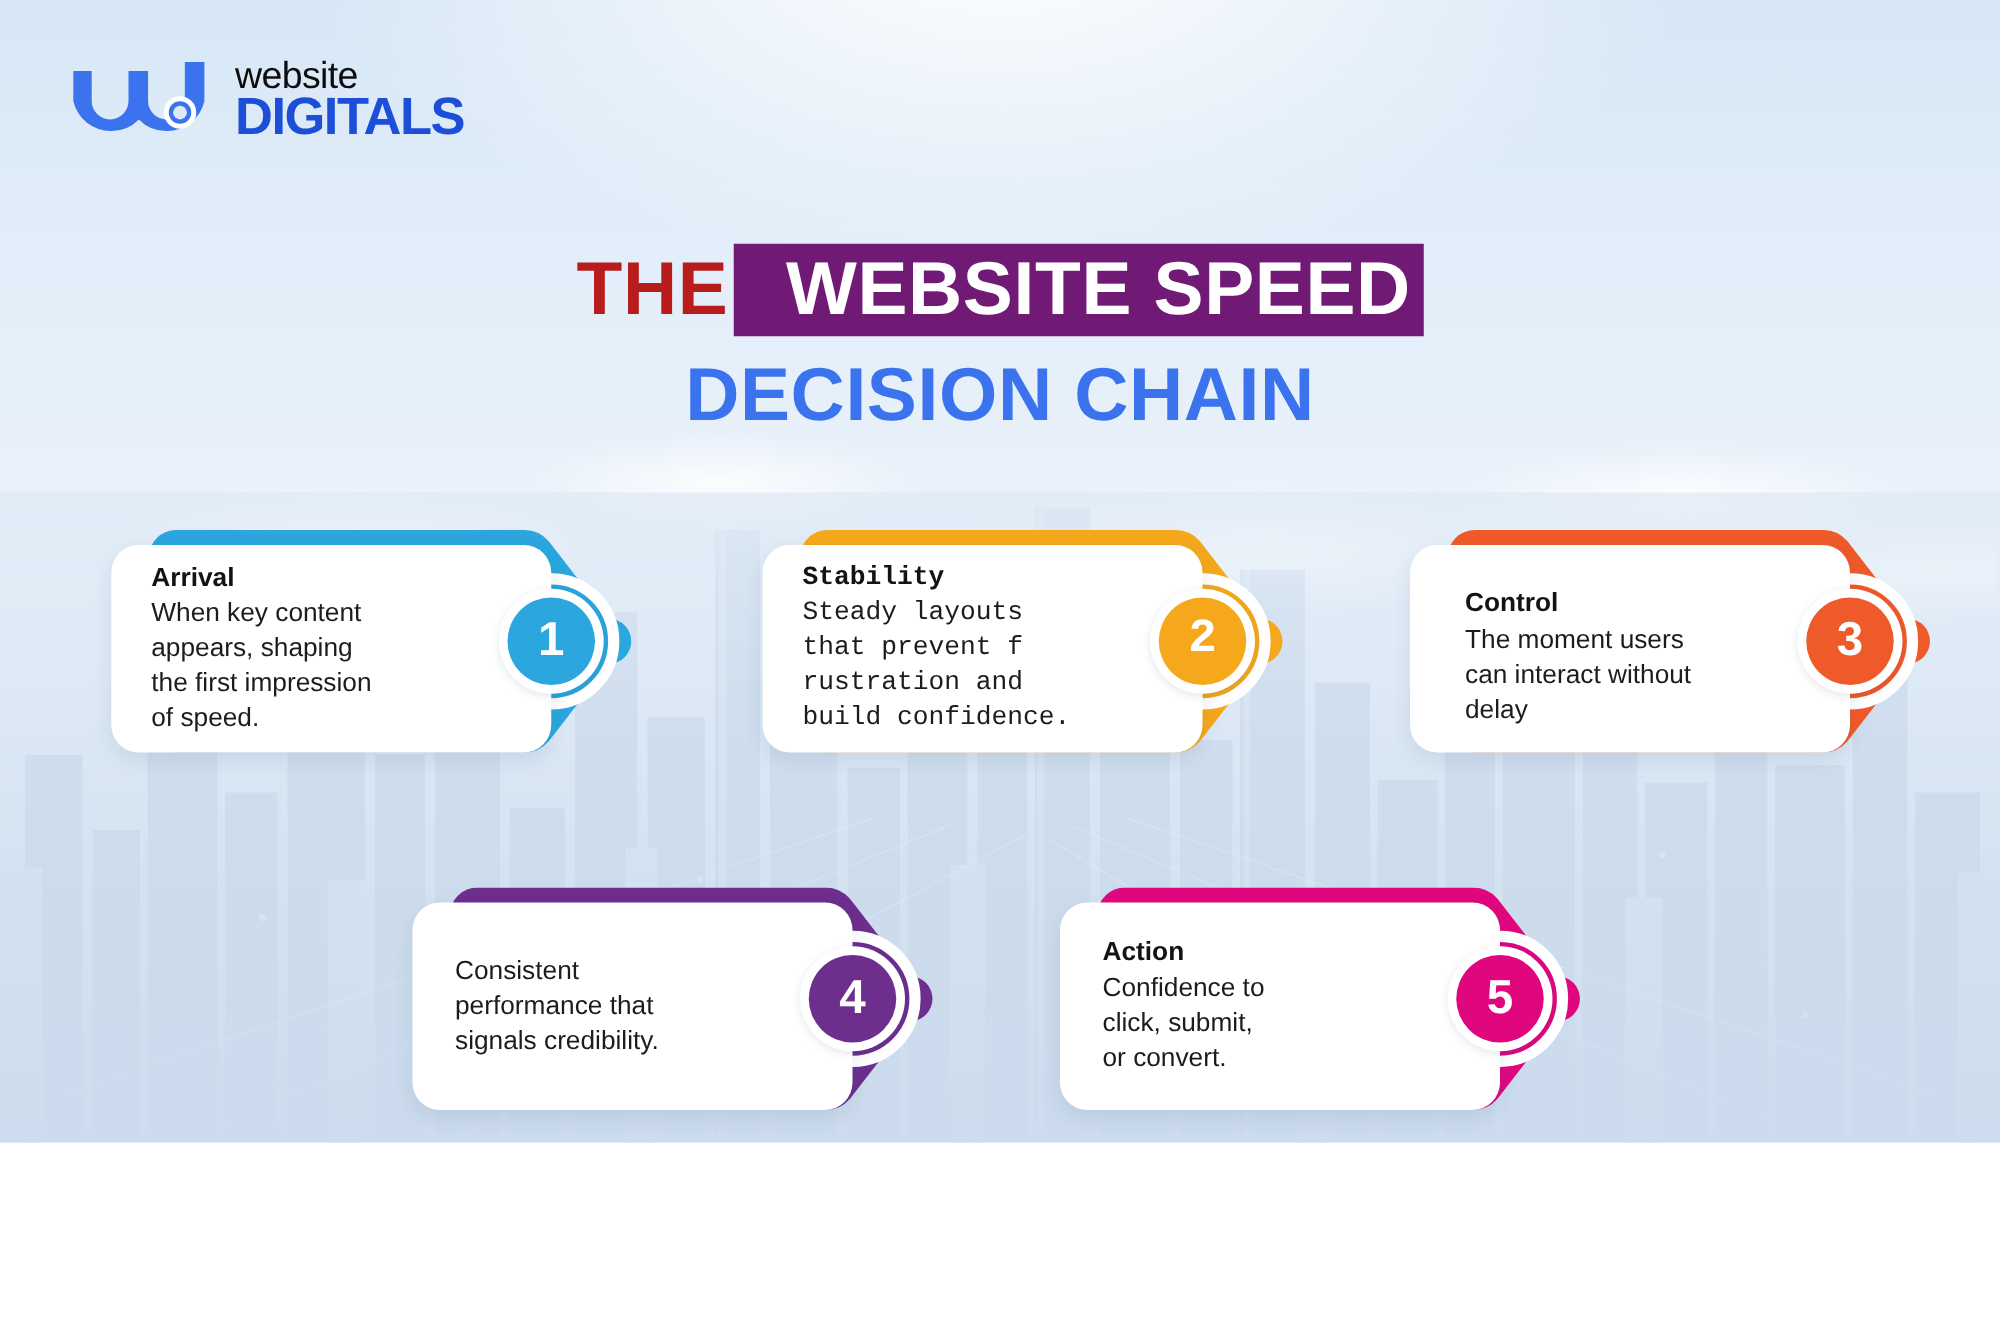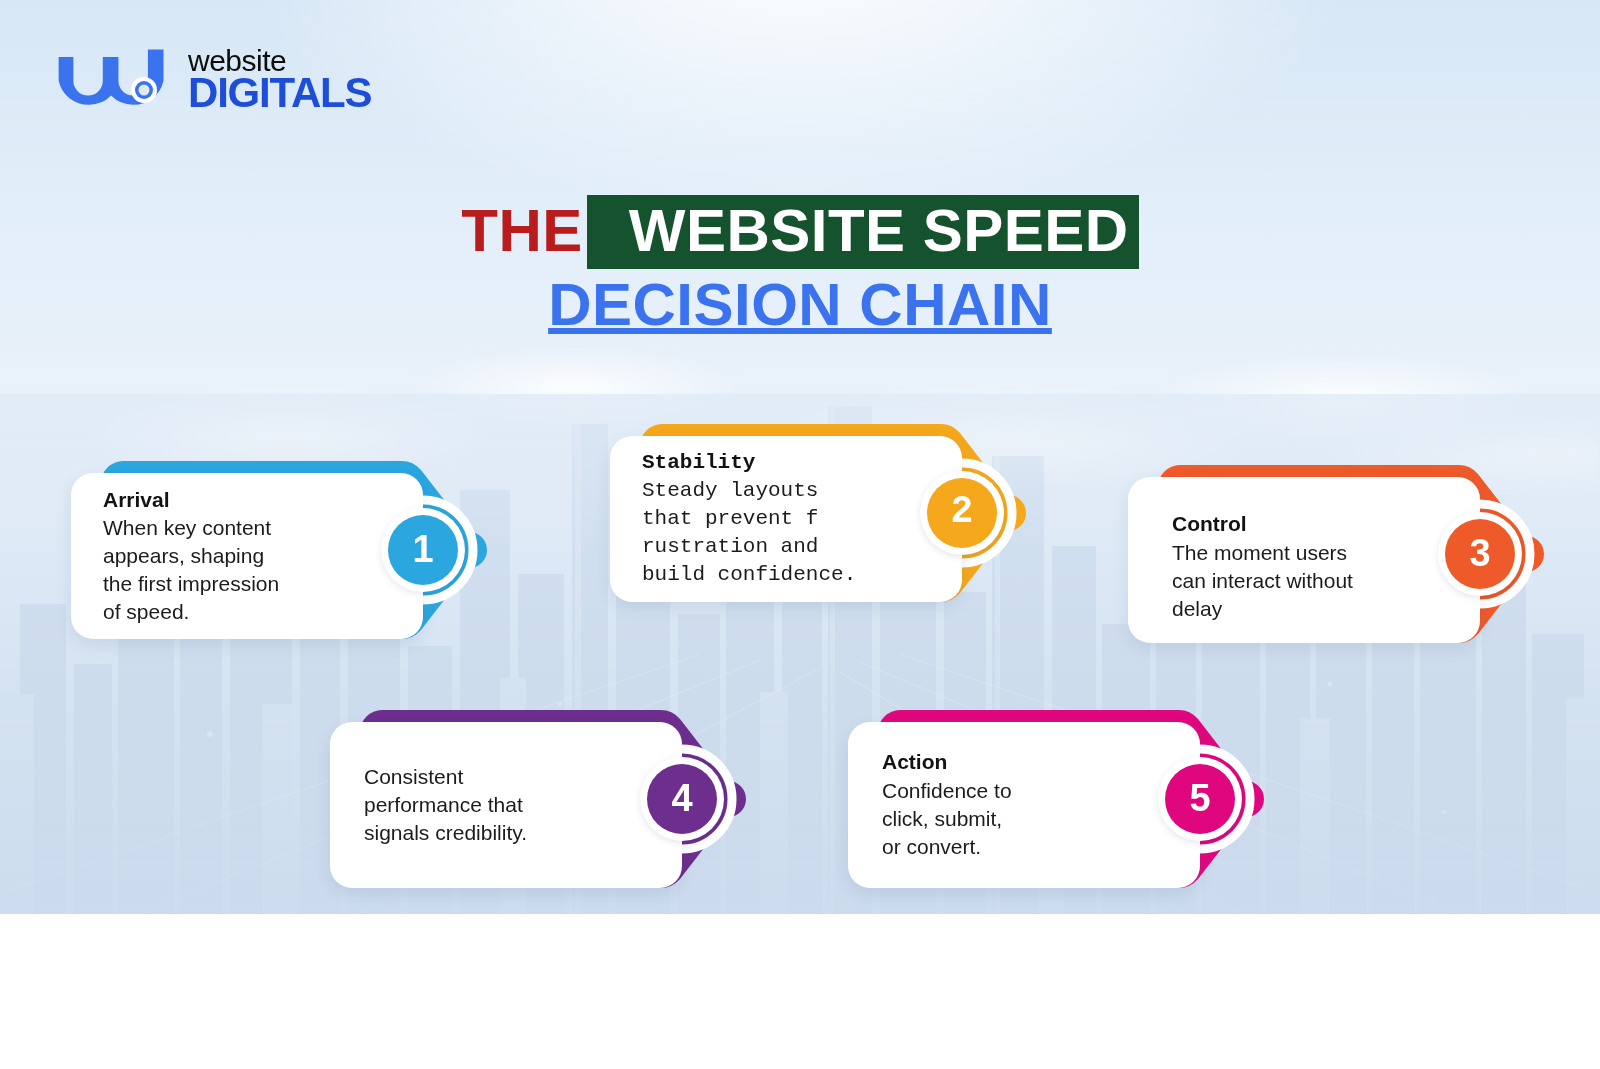--- a/index.html
+++ b/index.html
@@ -72,21 +72,21 @@
     font-size:60px; font-weight:700; letter-spacing:.5px;
     line-height:1.17;
     white-space:nowrap;
   }
   .t-the{ color:#3b73ee; }
   .t-hl{
     color:#ffffff; background:#3b73ee;
     padding:2px 10px 5px 10px;
     margin-left:4px;
   }
-  .t-second{ color:#3b73ee; display:block; margin-top:4px;text-decoration:underline; }
+  .t-second{ color:#3b73ee; display:block; margin-top:15px; }
 
   
   .card{
     position:absolute;
     width:420px; height:190px;
   }
   .card-shape{
     position:absolute;
     left:30px; top:0;
     width:390px; height:178px;
@@ -120,23 +120,23 @@
     box-shadow:0 2px 7px rgba(30,60,100,.12);
   }
   .card-badge-inner{
     width:70px; height:70px; border-radius:50%;
     display:flex; align-items:center; justify-content:center;
     color:#fff; font-size:38px; font-weight:700; line-height:1;
     padding-bottom:3px;
   }
 
   
-  #card-1{ left:71px;  top:424px;margin-top:37px; }
+  #card-1{ left:89px;  top:424px; }
   #card-2{ left:610px; top:424px;font-family:Liberation Mono, monospace; }
-  #card-3{ left:1128px; top:424px;margin-top:41px; }
+  #card-3{ left:1128px; top:424px; }
   #card-4{ left:330px; top:710px; }
   #card-5{ left:848px; top:710px;padding-left:47px; }
 
   
   #card-3 .card-panel{ padding-left:44px; }
   #card-3 .card-text{ transform:translateY(7px); }
   #card-3 .card-text{ width:280px; }
 
   #card-4 .card-panel, #card-5 .card-panel{ padding-left:34px; }
 </style>
@@ -230,21 +230,21 @@
       <circle cx="86" cy="46" r="5.5" fill="#dfeaf6"></circle>
     </svg>
     <div class="logo-words">
       <span class="logo-word-top">website</span>
       <span class="logo-word-bot">DIGITALS</span>
     </div>
   </div>
 
   <div class="title-block">
     <div class="title-line">
-      <span class="t-the" style="color: #b91c1c;">THE</span><span class="t-hl" style="background: #14532d; color: rgb(255, 255, 255); padding-left: 42px;">WEBSITE SPEED</span>
+      <span class="t-the" style="color: #b91c1c;">THE</span><span class="t-hl" style="background: #701a75; color: rgb(255, 255, 255); padding-left: 42px;">WEBSITE SPEED</span>
     </div>
     <div class="title-line t-second" style="color: rgb(59, 115, 238);">DECISION CHAIN</div>
   </div>
 
   <div class="card" id="card-1">
     <svg class="card-shape" viewBox="0 0 390 178">
       <path d="M22 0 H300 a26 26 0 0 1 20 9 L368 71 a18 18 0 0 1 0 36 L320 169 a26 26 0 0 1 -20 9 H22
                A22 22 0 0 1 0 156 V22 A22 22 0 0 1 22 0 Z" fill="#2ba6de"></path>
       <circle cx="322" cy="89" r="50" fill="none" stroke="#ffffff" stroke-width="9"></circle>
     </svg>

